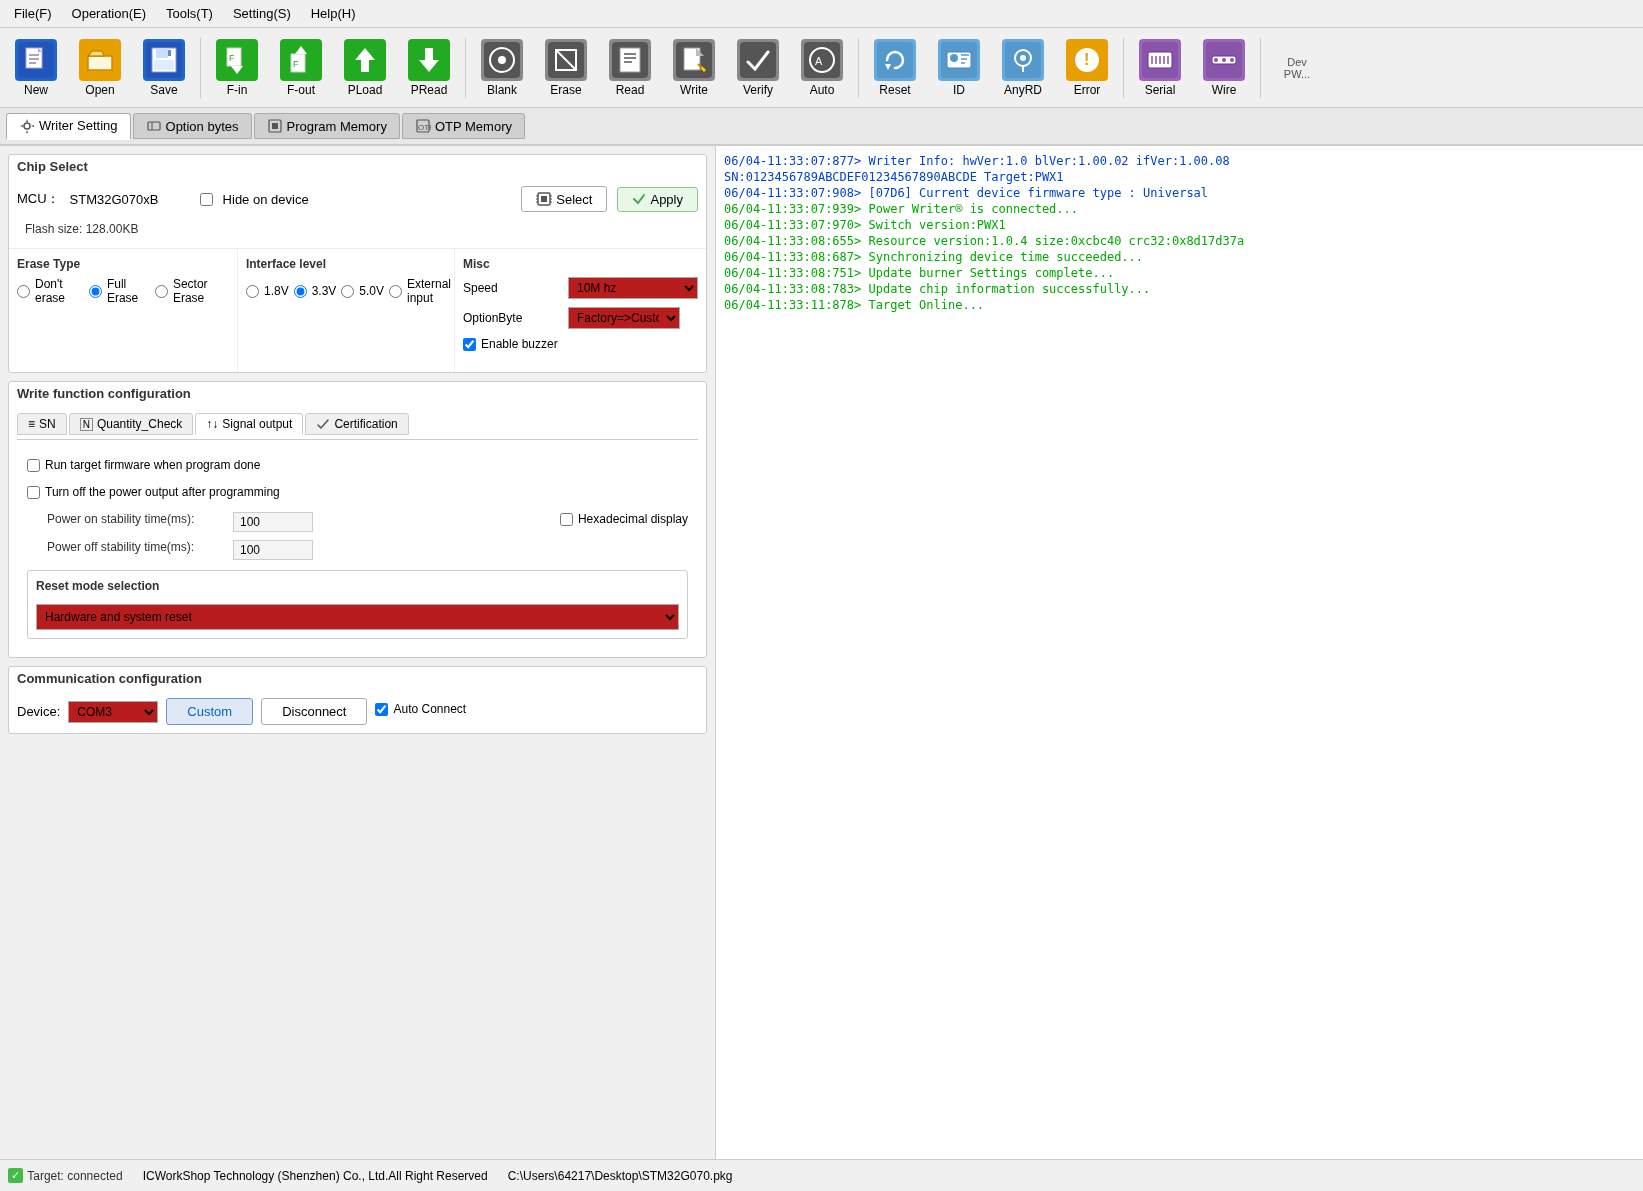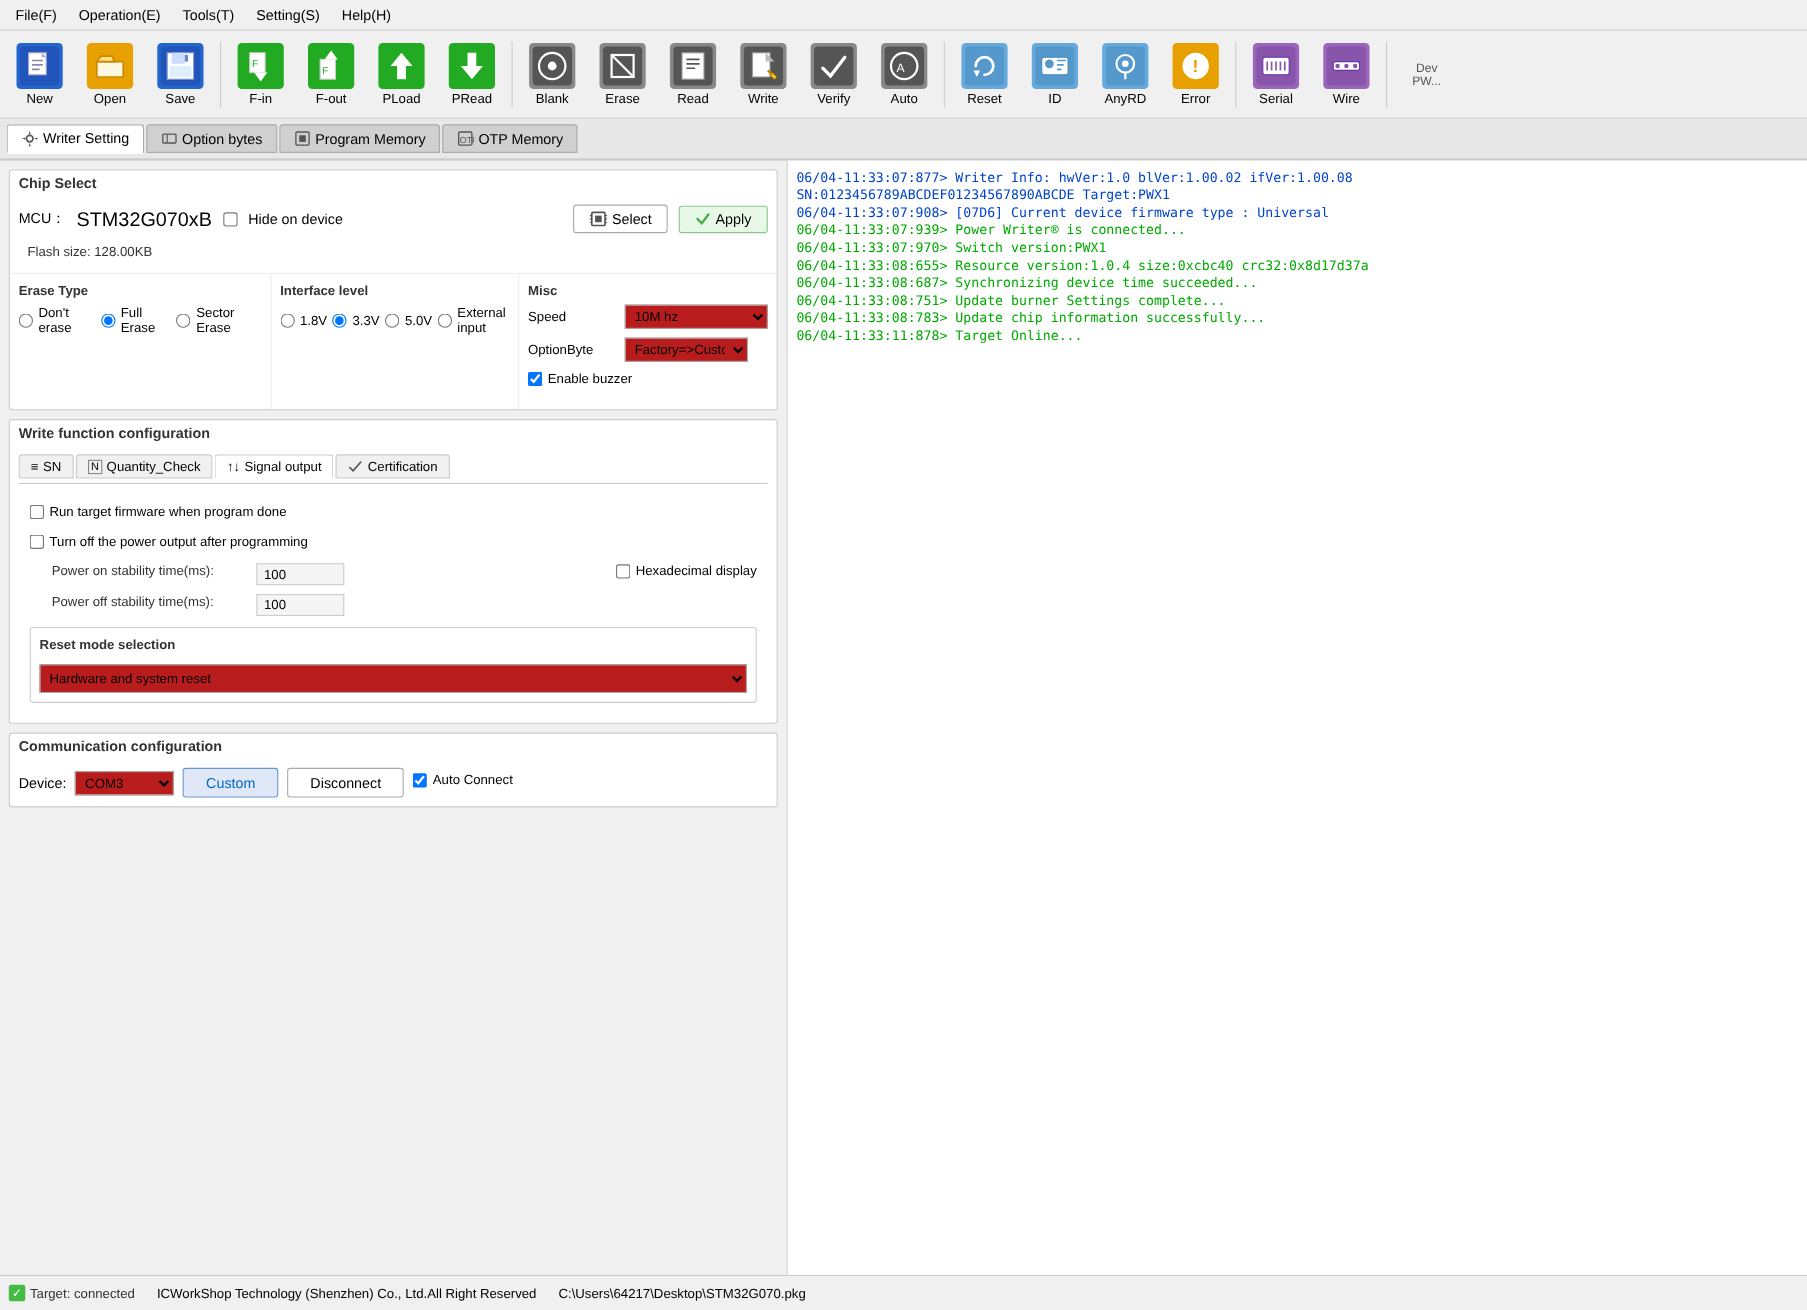--- a/index.html
+++ b/index.html
@@ -42,21 +42,21 @@
     .config-row { display: flex; gap: 0; border-top: 1px solid #eee; }
     .config-col { padding: 8px; border-right: 1px solid #eee; }
     .config-col:last-child { border-right: none; flex: 1; }
     .config-col-title { font-size: 12px; font-weight: bold; margin-bottom: 6px; color: #333; }
     
     .radio-group { display: flex; flex-direction: row; gap: 5px; }
     .radio-item { display: flex; align-items: center; gap: 5px; font-size: 12px; }
     
     .checkbox-item { display: flex; align-items: center; gap: 5px; font-size: 12px; margin-bottom: 5px; }
     
-    .misc-row { display: flex; align-items: center; gap: 8px; margin-bottom: 8px; font-size: 12px; }
+    .misc-row { display: flex; align-items: center; gap: 25px; margin-bottom: 8px; font-size: 12px; }
     .misc-label { min-width: 80px; }
     
     select { font-size: 12px; padding: 2px 4px; border: 1px solid #aaa; background: #b91c1c; }
     
     
     .btn { font-size: 13px; padding: 4px 14px; border: 1px solid #aaa; border-radius: 3px; cursor: pointer; background: white; display: flex; align-items: center; gap: 4px; }
     .btn-green { background: #e8f8e8; border-color: #88c888; }
     .btn-blue { background: #e0e8f8; border-color: #6699cc; color: #0066cc; }
     
     
@@ -391,21 +391,21 @@
 
 <div class="main-content">
 
   <div class="left-panel">
 
     <div class="section">
       <div class="section-title">Chip Select</div>
       <div class="section-body">
         <div class="chip-select-row">
           <span>MCU：</span>
-          <span style="font-size:18px; min-width:120px;">STM32G070xB</span>
+          <span style="font-size:13px; min-width:120px;">STM32G070xB</span>
           <input type="checkbox" style="">
           <label>Hide on device</label>
           <button class="btn" style="margin-left:auto;align-items:center;">
             <svg width="16" height="16" viewBox="0 0 16 16">
                 <rect x="2" y="2" width="12" height="12" rx="1" fill="none" stroke="#555" stroke-width="1.5"></rect>
                 <rect x="5" y="5" width="6" height="6" fill="#555"></rect>
                 <line x1="2" y1="5" x2="0" y2="5" stroke="#555" stroke-width="1"></line>
                 <line x1="2" y1="8" x2="0" y2="8" stroke="#555" stroke-width="1"></line>
                 <line x1="2" y1="11" x2="0" y2="11" stroke="#555" stroke-width="1"></line>
                 <line x1="14" y1="5" x2="16" y2="5" stroke="#555" stroke-width="1"></line>

